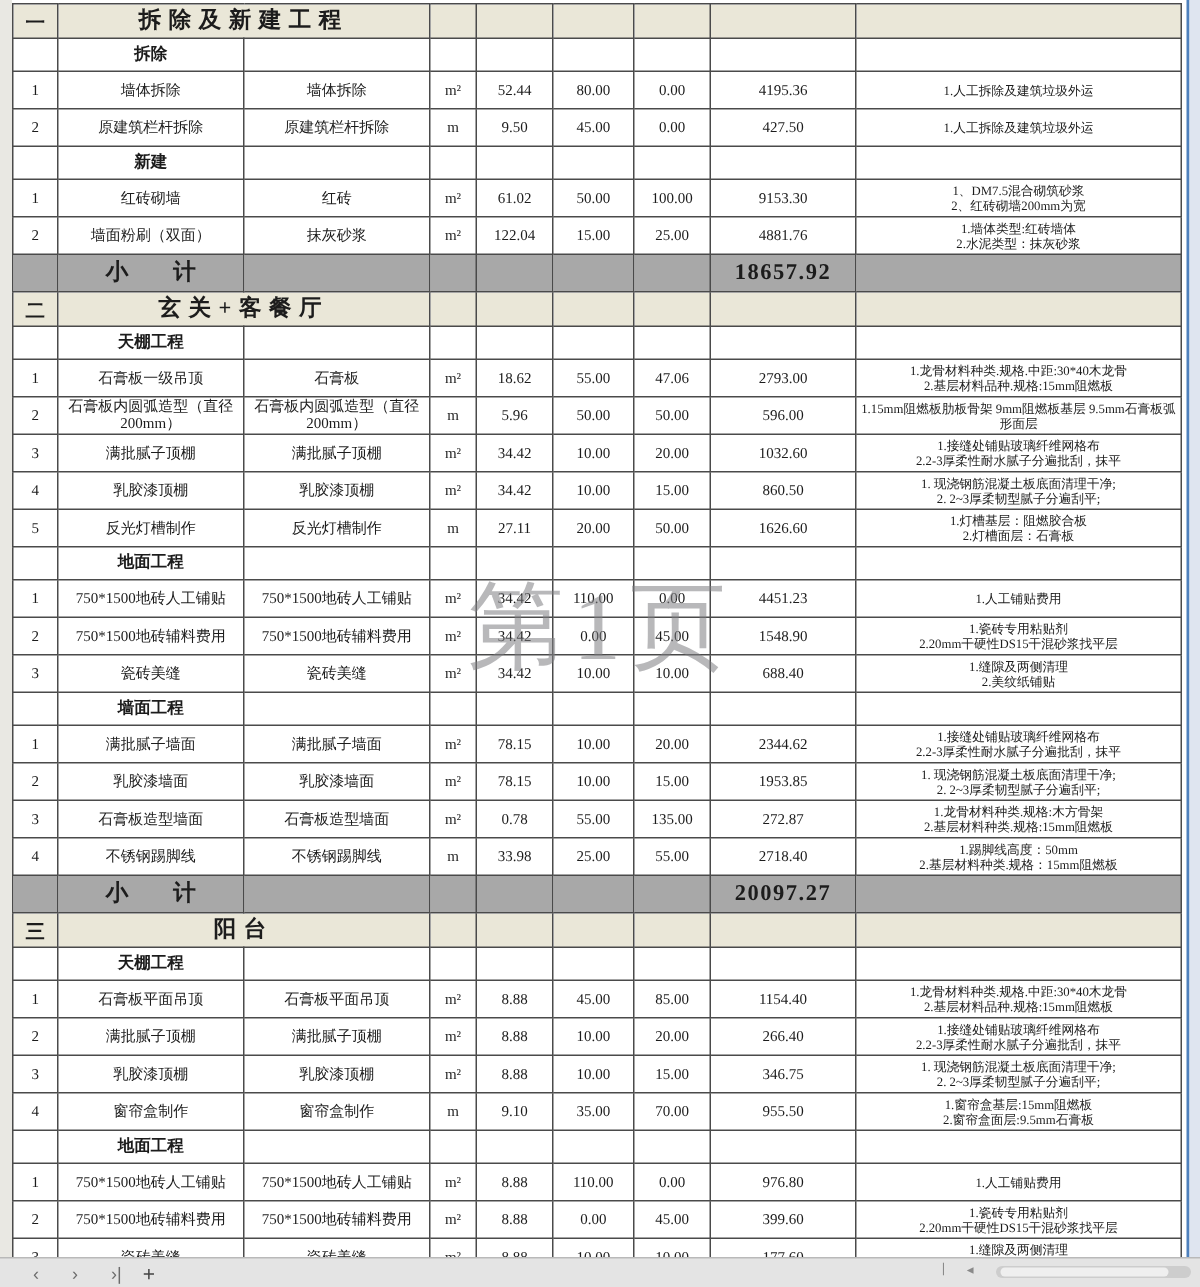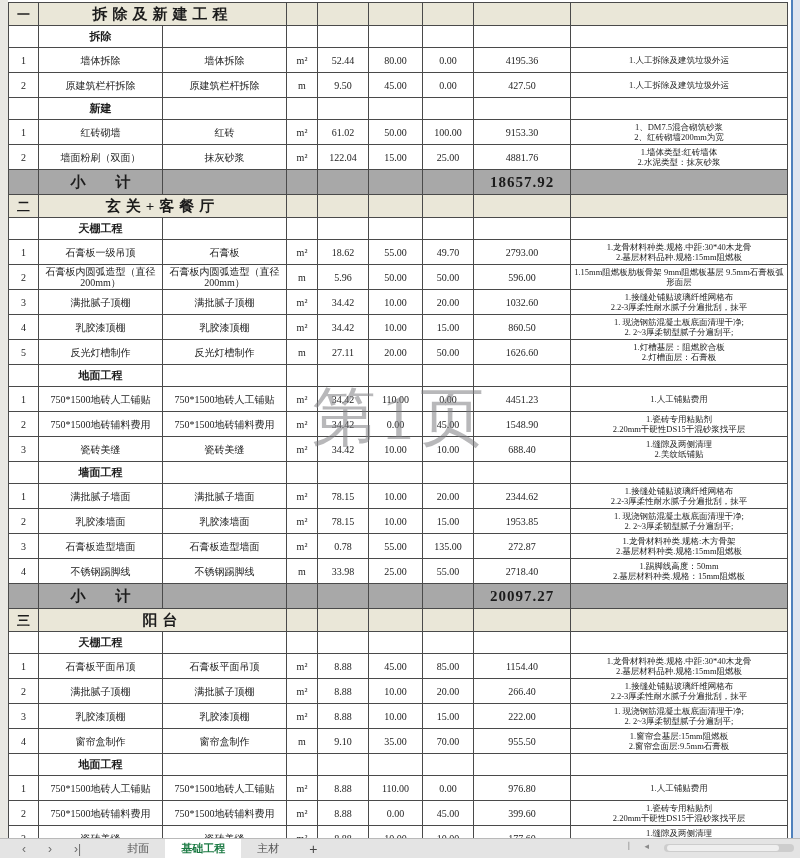--- a/index.html
+++ b/index.html
@@ -182,21 +182,21 @@
           <td></td>
           <td></td>
         </tr>
         <tr class="d">
           <td>1</td>
           <td class="item">石膏板一级吊顶</td>
           <td class="item">石膏板</td>
           <td>m²</td>
           <td>18.62</td>
           <td>55.00</td>
-          <td>49.70</td>
+          <td>47.06</td>
           <td>2793.00</td>
           <td class="remark">1.龙骨材料种类.规格.中距:30*40木龙骨
 2.基层材料品种.规格:15mm阻燃板</td>
         </tr>
         <tr class="d">
           <td>2</td>
           <td class="item">石膏板内圆弧造型（直径200mm）</td>
           <td class="item">石膏板内圆弧造型（直径200mm）</td>
           <td>m</td>
           <td>5.96</td>
@@ -403,21 +403,21 @@
 2.2-3厚柔性耐水腻子分遍批刮，抹平</td>
         </tr>
         <tr class="d">
           <td>3</td>
           <td class="item">乳胶漆顶棚</td>
           <td class="item">乳胶漆顶棚</td>
           <td>m²</td>
           <td>8.88</td>
           <td>10.00</td>
           <td>15.00</td>
-          <td>222.00</td>
+          <td>346.75</td>
           <td class="remark">1. 现浇钢筋混凝土板底面清理干净;
 2. 2~3厚柔韧型腻子分遍刮平;</td>
         </tr>
         <tr class="d">
           <td>4</td>
           <td class="item">窗帘盒制作</td>
           <td class="item">窗帘盒制作</td>
           <td>m</td>
           <td>9.10</td>
           <td>35.00</td>
@@ -476,23 +476,18 @@
   </table>
 </div>
 
 <div class="vline"></div>
 <div class="vscroll"></div>
 
 <div class="sheetbar">
   <span class="navbtn">‹</span>
   <span class="navbtn">›</span>
   <span class="navbtn">›|</span>
-  <div class="tabs" id="tabs">
-      <div class="tab">封面</div>
-      <div class="tab active">基础工程</div>
-      <div class="tab">主材</div>
-    </div>
   <span class="addtab">+</span>
 </div>
 <div class="hmarks">∣ ◂</div>
 <div class="hscroll">
   <div class="hthumb"></div>
 </div>
 
 </body></html>

